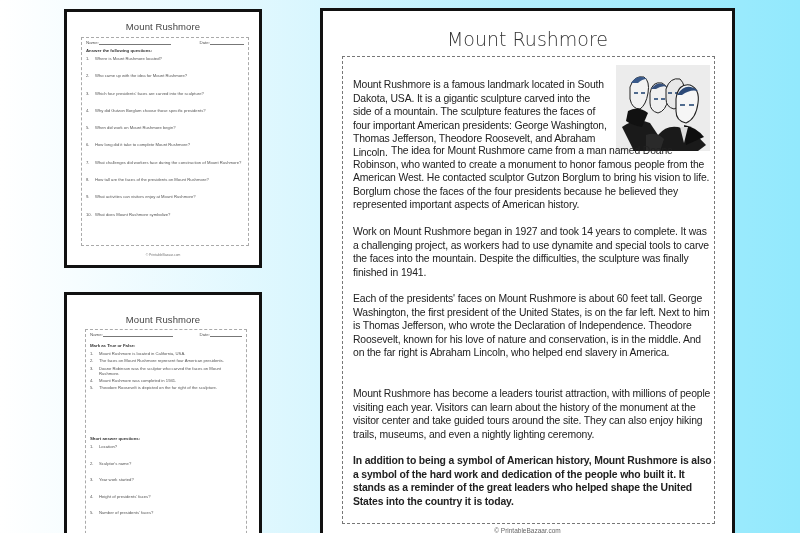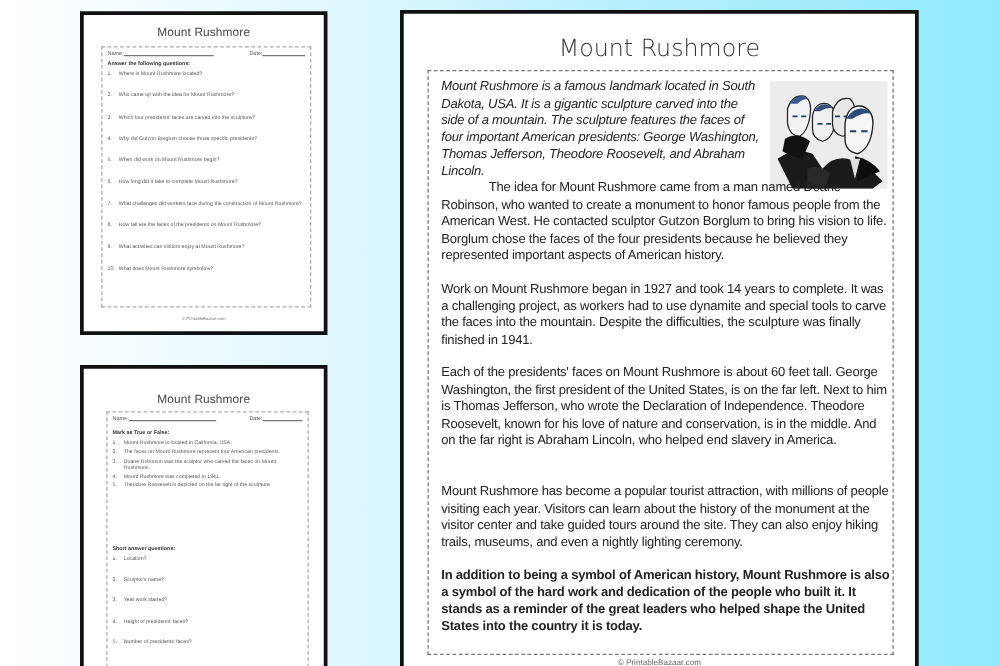--- a/index.html
+++ b/index.html
@@ -198,21 +198,21 @@
         <path d="M50 24 Q54 12 64 14 Q70 20 68 30 Q66 42 58 44 Q50 42 50 34 Z" fill="#e8e8e8" stroke="#222" stroke-width="1"></path>
         <path d="M52 28 L56 28 M59 28 L63 28" stroke="#1b3f6e" stroke-width="1.4"></path>
 
         <path d="M60 34 Q62 18 74 20 Q84 24 82 38 Q80 54 70 58 Q60 56 60 46 Z" fill="#f6f6f6" stroke="#222" stroke-width="1.1"></path>
         <path d="M61 30 Q70 16 82 26 Q74 24 66 30 Z" fill="#2c4a78"></path>
         <path d="M64 40 L69 40 M73 40 L78 40" stroke="#1b3f6e" stroke-width="1.6"></path>
         <path d="M68 60 Q80 62 88 72 L70 80 Z" fill="#0e0e0e"></path>
         <path d="M64 62 L68 78 L72 62 Z" fill="#ddd"></path>
       </svg>
     </div>
-    <div class="para" style="top:6px; width:258px;font-style:italic;">Mount Rushmore is a famous landmark located in South Dakota, USA. It is a gigantic sculpture carved into the side of a mountain. The sculpture features the faces of four important American presidents: George Washington, Thomas Jefferson, Theodore Roosevelt, and Abraham Lincoln.</div>
+    <div class="para" style="top:21px; width:258px;">Mount Rushmore is a famous landmark located in South Dakota, USA. It is a gigantic sculpture carved into the side of a mountain. The sculpture features the faces of four important American presidents: George Washington, Thomas Jefferson, Theodore Roosevelt, and Abraham Lincoln.</div>
     <div class="para" style="top:87px; text-indent:38px;">The idea for Mount Rushmore came from a man named Doane Robinson, who wanted to create a monument to honor famous people from the American West. He contacted sculptor Gutzon Borglum to bring his vision to life. Borglum chose the faces of the four presidents because he believed they represented important aspects of American history.</div>
     <div class="para" style="top:168px;">Work on Mount Rushmore began in 1927 and took 14 years to complete. It was a challenging project, as workers had to use dynamite and special tools to carve the faces into the mountain. Despite the difficulties, the sculpture was finally finished in 1941.</div>
     <div class="para" style="top:235px;">Each of the presidents' faces on Mount Rushmore is about 60 feet tall. George Washington, the first president of the United States, is on the far left. Next to him is Thomas Jefferson, who wrote the Declaration of Independence. Theodore Roosevelt, known for his love of nature and conservation, is in the middle. And on the far right is Abraham Lincoln, who helped end slavery in America.</div>
-    <div class="para" style="top:330px;">Mount Rushmore has become a popular tourist attraction, with millions of people visiting each year. Visitors can learn about the history of the monument at the visitor center and take guided tours around the site. They can also enjoy hiking trails, museums, and even a nightly lighting ceremony.</div>
+    <div class="para" style="top:330px;">Mount Rushmore has become a leaders tourist attraction, with millions of people visiting each year. Visitors can learn about the history of the monument at the visitor center and take guided tours around the site. They can also enjoy hiking trails, museums, and even a nightly lighting ceremony.</div>
     <div class="para" style="top:397px;font-weight:bold;">In addition to being a symbol of American history, Mount Rushmore is also a symbol of the hard work and dedication of the people who built it. It stands as a reminder of the great leaders who helped shape the United States into the country it is today.</div>
   </div>
   <div class="foot">© PrintableBazaar.com</div>
 </div>
 
 </body></html>

